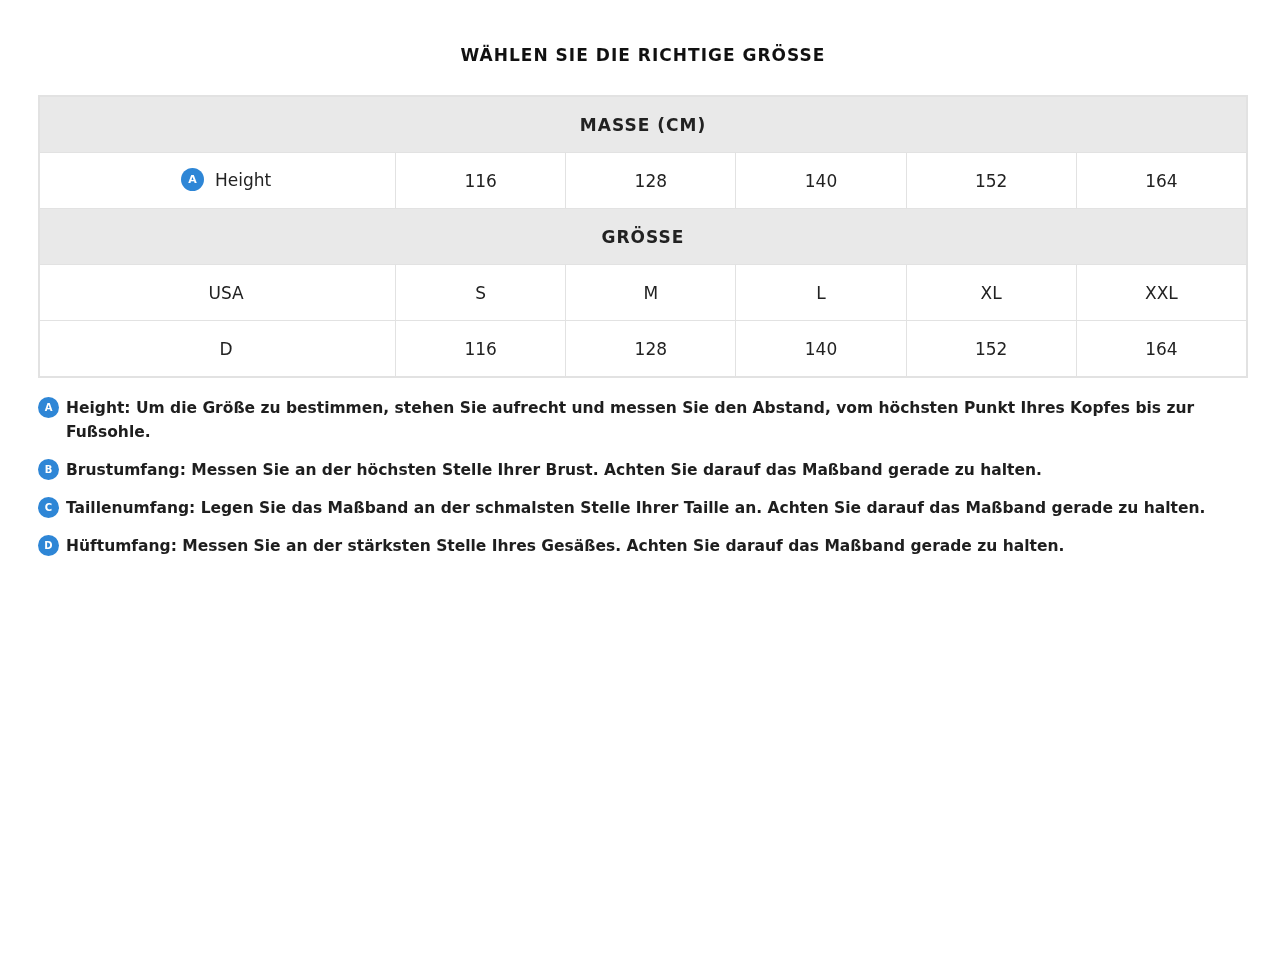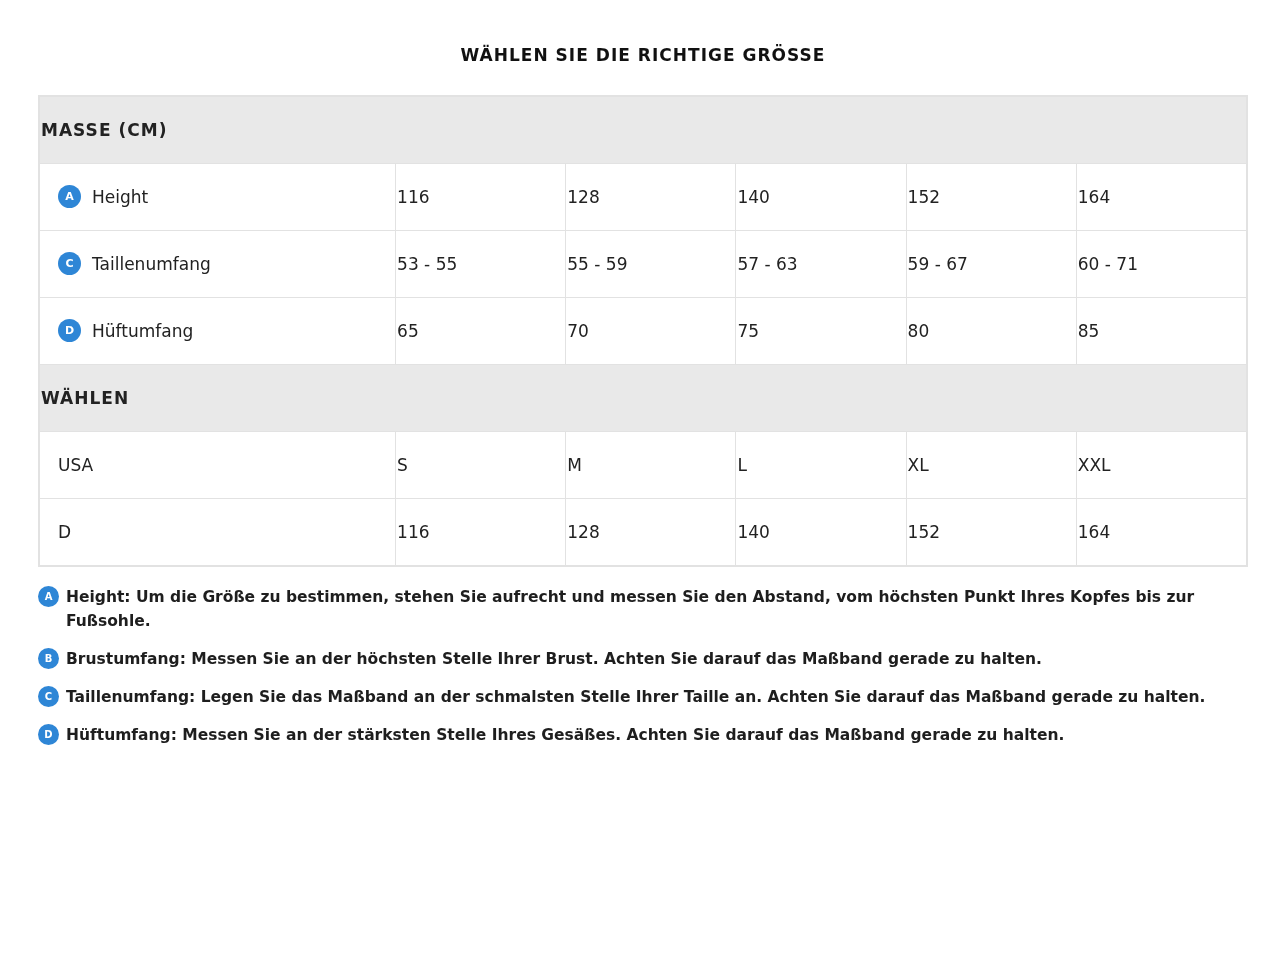--- a/index.html
+++ b/index.html
@@ -30,23 +30,23 @@
     margin: 30px 38px 0 38px;
     border: 1px solid #e2e2e2;
   }
   table.size-table {
     width: 100%;
     border-collapse: collapse;
     table-layout: fixed;
   }
   table.size-table td {
     border: 1px solid #e2e2e2;
-    height: 67px;
-    font-size: 17px;
-    text-align: left;
+    height: 56px;
+    font-size: 17px;
+    text-align: center;
     color: #222;
     vertical-align: middle;
   }
   td.section-head {
     background: #e9e9e9;
     font-weight: bold;
     font-size: 17px;
     letter-spacing: 0.06em;
     text-align: center;
     border-left: none;
@@ -132,40 +132,24 @@
         <tr>
           <td class="rowlabel"><span class="badge">A</span><span>Height</span></td>
           <td>116</td>
           <td>128</td>
           <td>140</td>
           <td>152</td>
           <td>164</td>
         </tr>
 
 
-        <tr>
-          <td class="rowlabel"><span class="badge">C</span><span>Taillenumfang</span></td>
-          <td>53 - 55</td>
-          <td>55 - 59</td>
-          <td>57 - 63</td>
-          <td>59 - 67</td>
-          <td>60 - 71</td>
-        </tr>
-
-        <tr>
-          <td class="rowlabel"><span class="badge">D</span><span>Hüftumfang</span></td>
-          <td>65</td>
-          <td>70</td>
-          <td>75</td>
-          <td>80</td>
-          <td>85</td>
-        </tr>
-
-        <tr>
-          <td class="section-head" colspan="6">WÄHLEN</td>
+
+
+        <tr>
+          <td class="section-head" colspan="6">GRÖSSE</td>
         </tr>
 
 
         <tr>
           <td class="rowlabel">USA</td>
           <td>S</td>
           <td>M</td>
           <td>L</td>
           <td>XL</td>
           <td>XXL</td>

